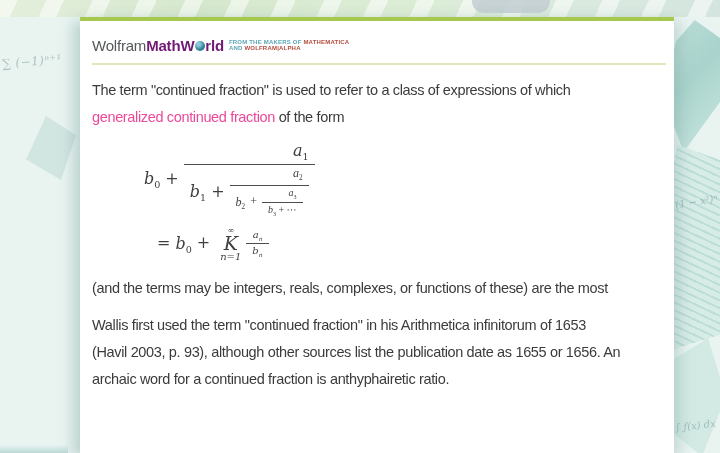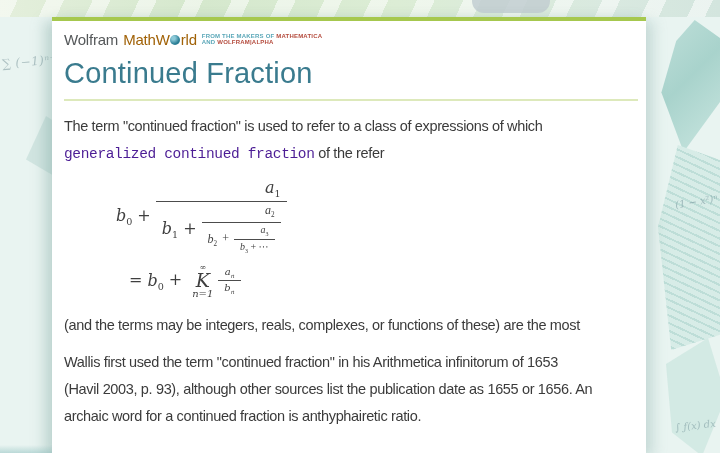--- a/index.html
+++ b/index.html
@@ -26,37 +26,37 @@
     background:#d7ece7;clip-path:polygon(30% 0,100% 8%,100% 92%,20% 100%,0 40%);}
   .shape-b::after{content:"";position:absolute;inset:0;
     background:repeating-linear-gradient(25deg,rgba(148,198,190,.38) 0 2px,rgba(0,0,0,0) 2px 7px);}
   .shape-c{position:absolute;right:-6px;top:338px;width:60px;height:118px;
     background:#cfe8e2;clip-path:polygon(0 22%,70% 0,100% 50%,60% 100%,10% 80%);opacity:.85;}
   .bg-formula-r1{position:absolute;right:2px;top:196px;
     font:italic 10px "DejaVu Serif",serif;color:rgba(128,158,164,.65);transform:rotate(-9deg);}
   .bg-formula-r2{position:absolute;right:4px;top:420px;
     font:italic 10px "DejaVu Serif",serif;color:rgba(128,158,164,.6);transform:rotate(-6deg);}
   
-  .card{position:absolute;left:52px;top:17px;width:594px;height:436px;box-sizing:border-box;
-    background:#ffffff;border-top:4px solid #a6c84e;padding:8px 8px 0 12px;
+  .card{position:absolute;left:80px;top:17px;width:594px;height:436px;box-sizing:border-box;
+    background:#ffffff;border-top:4px solid #a6c84e;padding:14px 8px 0 12px;
     box-shadow:-8px 4px 12px rgba(125,165,160,.38),8px 4px 12px rgba(125,165,160,.28);}
   .logo-row{display:flex;align-items:flex-start;margin-top:2px;white-space:nowrap;}
   .logo-wolfram{font-size:15px;color:#55585a;letter-spacing:-.2px;cursor:pointer;}
-  .logo-mw{font-size:15px;font-weight:normal;color:#a16207;margin-left:5px;letter-spacing:-.2px;cursor:pointer;}
+  .logo-mw{font-size:15px;font-weight:bold;color:#701a75;letter-spacing:-.2px;cursor:pointer;}
   .globe{display:inline-block;width:10px;height:10px;border-radius:50%;margin:0 .5px;
     background:radial-gradient(circle at 35% 32%,#8cc9d8 18%,#2b7e95 62%);vertical-align:0;}
   .tagline{margin-left:5px;padding-top:2px;line-height:6px;}
   .tg-line{display:block;font-size:6px;letter-spacing:.2px;color:#5aa7b8;font-weight:bold;}
   .tg-red{color:#b44a3c;}
   .title{font-size:29px;font-weight:400;color:#3a7b8e;margin:9px 0 0;letter-spacing:.2px;}
   .rule{height:2px;background:#dde9bb;margin-top:9px;}
   .para{font-size:14.5px;line-height:27px;letter-spacing:-.35px;color:#3b3b3b;margin:0;}
   .para span,.para a{white-space:nowrap;}
   .p1{margin-top:12px;}  .p2{margin-top:14px;}  .p3{margin-top:10px;}
-  .link{color:#4c1d95;text-decoration:none;cursor:pointer;font-family:Liberation Mono, monospace;}
+  .link{color:#ec4899;text-decoration:none;cursor:pointer;}
   .ital{}
   
   .formula{font-family:"DejaVu Serif",serif;color:#3f3f3f;white-space:nowrap;}
   .formula1{font-size:16px;margin:10px 0 0 52px;}
   .formula2{font-size:16px;margin:8px 0 0 60px;}
   .mi{font-style:italic;}
   .mo{font-style:normal;padding:0 5px;}
   .formula sub{font-size:.6em;font-style:normal;}
   .formula sub.it{font-style:italic;}
   .frac{display:inline-block;vertical-align:middle;text-align:right;line-height:1.25;}
@@ -90,26 +90,25 @@
 
     <div class="logo-row">
       <span class="logo-wolfram">Wolfram</span>
       <span class="logo-mw"><span>Math</span><span>W</span><span class="globe"></span><span>rld</span></span>
       <span class="tagline">
         <span class="tg-line"><span>FROM THE MAKERS OF</span> <span class="tg-red">MATHEMATICA</span></span>
         <span class="tg-line"><span>AND</span> <span class="tg-red">WOLFRAM|ALPHA</span></span>
       </span>
     </div>
 
-    <h1 class="title">Continued Fraction</h1>
     <div class="rule"></div>
 
     <p class="para p1">
       <span>The term "continued fraction" is used to refer to a class of expressions of which</span><br>
-      <a class="link">generalized continued fraction</a><span> of the refer</span>
+      <a class="link">generalized continued fraction</a><span> of the form</span>
     </p>
 
     <div class="formula formula1">
       <span class="mi">b</span><sub>0</sub><span class="mo">+</span><span class="frac"><span class="num"><span class="mi">a</span><sub>1</sub></span><span class="den"><span class="mi">b</span><sub>1</sub><span class="mo">+</span><span class="frac f-l2"><span class="num"><span class="mi">a</span><sub>2</sub></span><span class="den"><span class="mi">b</span><sub>2</sub><span class="mo">+</span><span class="frac f-l3"><span class="num"><span class="mi">a</span><sub>3</sub></span><span class="den"><span class="mi">b</span><sub>3</sub> <span>+ ⋯</span></span></span></span></span></span>
     </span></div>
 
     <div class="formula formula2">
       <span class="mo">=</span><span class="mi">b</span><sub>0</sub><span class="mo">+</span><span class="kop"><span class="kop-top">∞</span><span class="kop-k">K</span><span class="kop-bot">n=1</span></span><span class="frac f-m"><span class="num"><span class="mi">a</span><sub class="it">n</sub></span><span class="den"><span class="mi">b</span><sub class="it">n</sub></span></span>
     </div>
 

